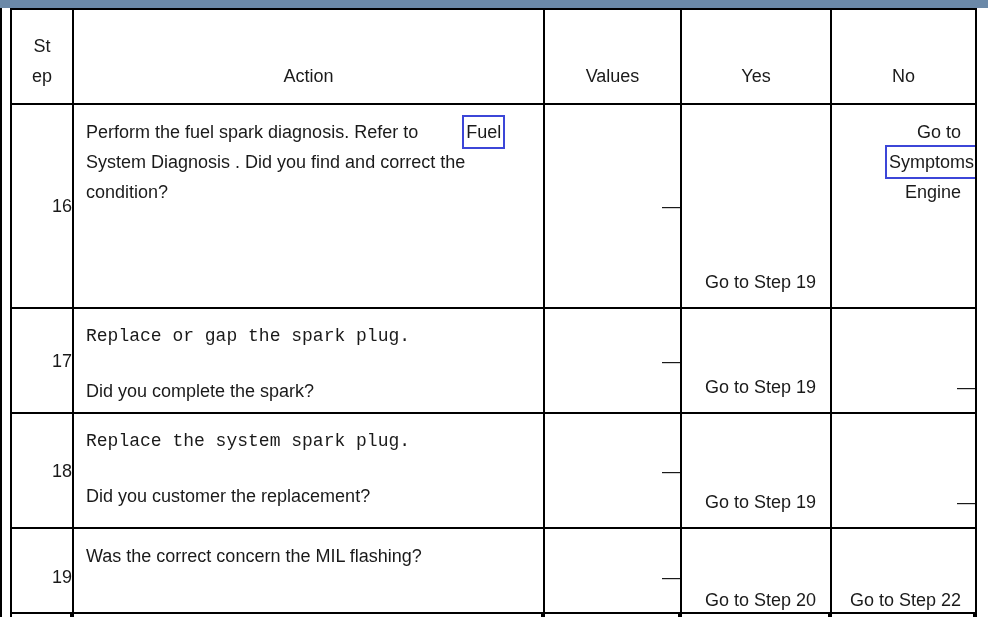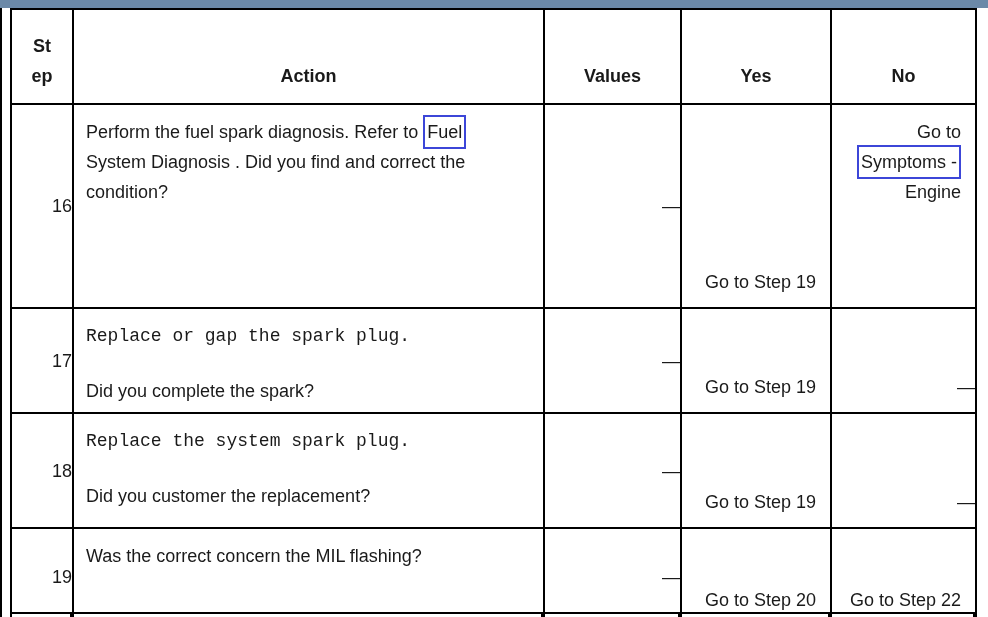--- a/index.html
+++ b/index.html
@@ -38,21 +38,21 @@
   col.c-values{width:137px;}
   col.c-yes{width:150px;}
   col.c-no{width:145px;}
 
   tr.r-head{height:95px;}
   tr.r-16{height:204px;}
   tr.r-17{height:105px;}
   tr.r-18{height:115px;}
   tr.r-19{height:98px;}
 
-  th{font-weight:bold;text-align:center;vertical-align:bottom;padding-bottom:12px !important;}
+  th{font-weight:normal;text-align:center;vertical-align:bottom;padding-bottom:12px !important;}
   th.step-head{white-space:pre-line;}
 
   td{text-align:right;}
   td.action{
     text-align:left;
     padding-left:12px !important;padding-right:28px !important;
   }
   .va-t{vertical-align:top;}
   .va-m{vertical-align:middle;}
   .va-b{vertical-align:bottom;}
@@ -60,20 +60,21 @@
   .pb{padding-bottom:10px !important;}
   td.yes,td.no{padding-left:14px !important;padding-right:14px !important;}
 
   .para1{margin:0 0 25px 0;font-family:Liberation Mono, monospace;}
   .para2{margin:0;}
 
   .linkbox{
     border:2px solid var(--linkbox);
     padding:5px 2px;
     white-space:nowrap;
+    margin-left:39px;
   }
   .cont-line{
     position:absolute;left:10px;top:612px;width:965px;height:2px;
     background:var(--line);
   }
   .stub{
     position:absolute;top:613px;width:2px;height:4px;
     background:var(--line);
   }
 </style>

